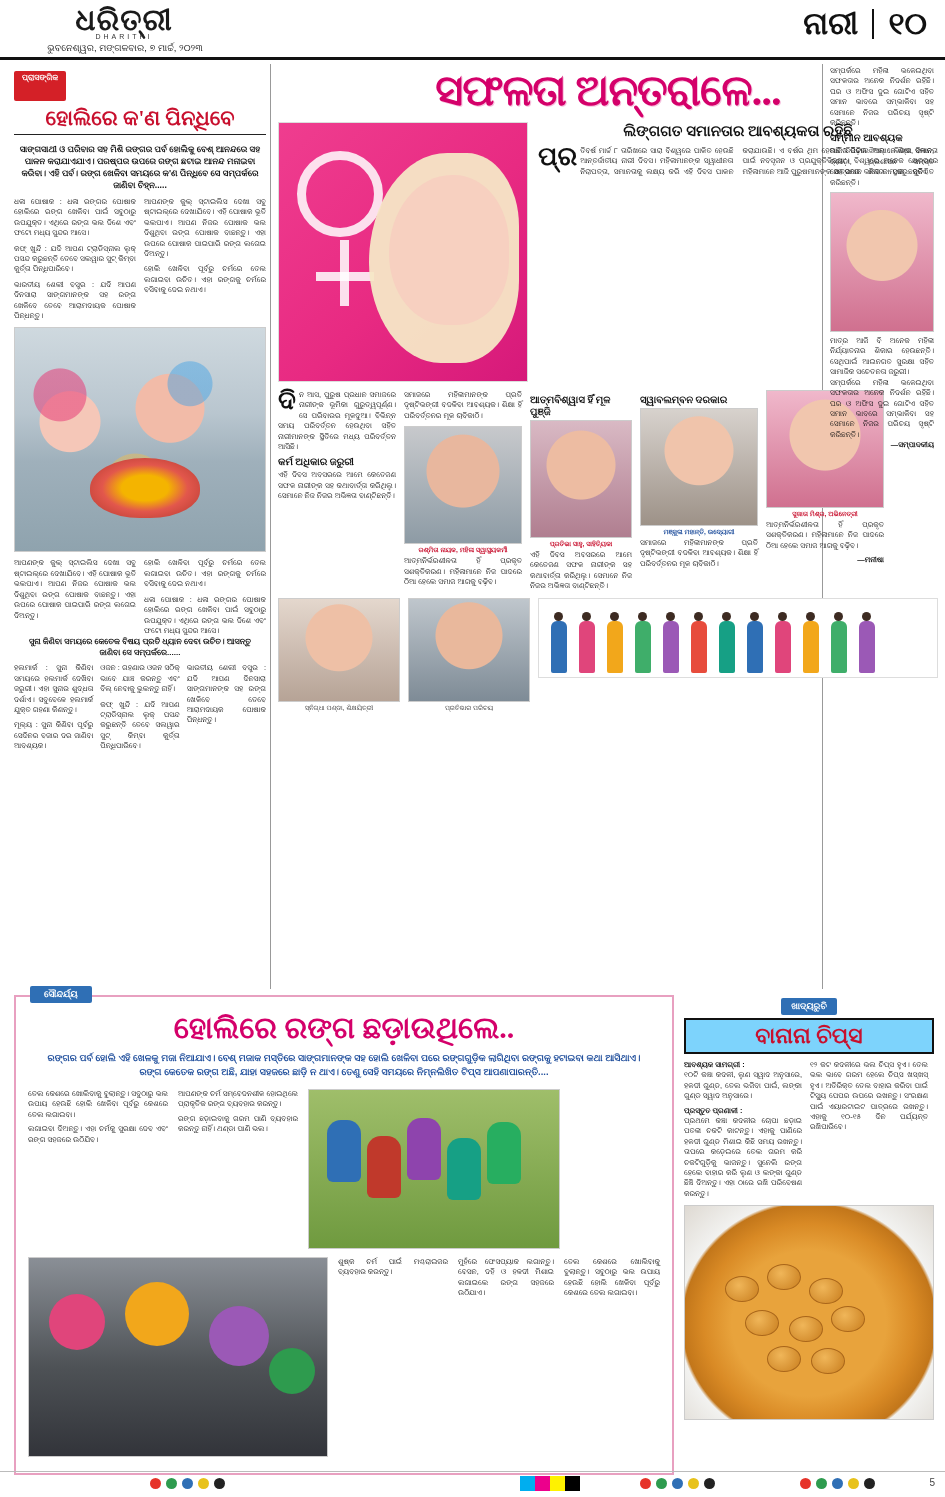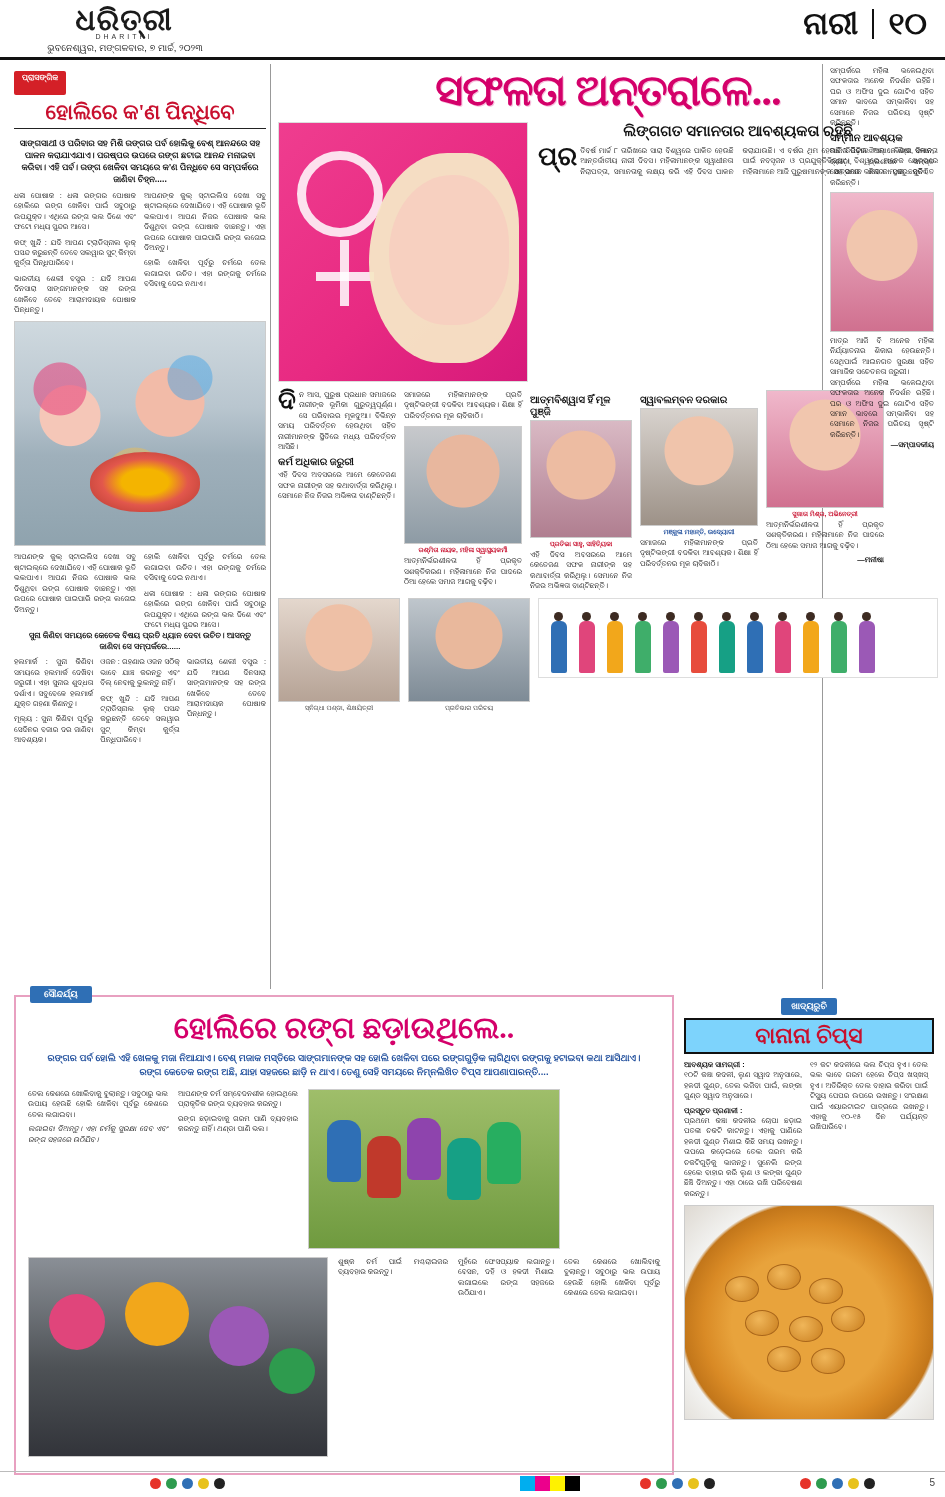--- a/index.html
+++ b/index.html
@@ -43,21 +43,21 @@
     font-size: 7.4px; line-height: 10.4px; text-align: justify; color:#111;
     font-family: "Liberation Sans", sans-serif;
   }
   .col-text p { margin: 0 0 5px 0; }
   .bold { font-weight: bold; }
 
   
   .left-col { position:absolute; left:14px; top:66px; width:252px; }
   .tag-pill {
     display:inline-block; background:#d42027; color:#fff; font-size:8px;
-    padding:2px 8px 12px 8px; border-radius:2px; font-weight:bold; margin-bottom:3px;
+    padding:2px 8px 18px 8px; border-radius:2px; font-weight:bold; margin-bottom:3px;
   }
   .headline-1 {
     font-family:"Liberation Serif", serif; font-size:21px; font-weight:bold;
     color:#c8102e; text-align:center; line-height:24px; margin:2px 0 4px 0;
     border-bottom:1px solid #222; padding-bottom:4px;
   }
   .intro-text {
     font-size:8.6px; line-height:12px; color:#111; text-align:center;
     font-weight:bold; padding:4px 4px 6px 4px;
   }
@@ -389,21 +389,21 @@
   </div>
 
   <div class="bottom-section">
     <div class="sec-tab">ସୌନ୍ଦର୍ଯ୍ୟ</div>
     <div class="bottom-headline">ହୋଲିରେ ରଙ୍ଗ ଛଡ଼ାଉଥିଲେ..</div>
     <div class="bottom-intro">ରଙ୍ଗର ପର୍ବ ହୋଲି ଏହି ଖେଳକୁ ମଜା ନିଆଯାଏ। ବେଶ୍‌ ମଜାକ ମସ୍ତିରେ ସାଙ୍ଗମାନଙ୍କ ସହ ହୋଲି ଖେଳିବା ପରେ ରଙ୍ଗଗୁଡ଼ିକ ଲାଗିଥିବା ରଙ୍ଗକୁ ହଟାଇବା କଥା ଆସିଥାଏ। ରଙ୍ଗ କେତେକ ରଙ୍ଗ ଅଛି, ଯାହା ସହଜରେ ଛାଡ଼ି ନ ଥାଏ। ତେଣୁ ସେହି ସମୟରେ ନିମ୍ନଲିଖିତ ଟିପ୍ସ ଆପଣାପାରନ୍ତି....</div>
 
     <div style="display:flex; gap:10px; padding:10px 12px 0 12px;">
       <div style="width:140px;">
         <div class="col-text">ତେଲ କେଶରେ ଖୋଲିବାକୁ ବୁଲାନ୍ତୁ। ସବୁଠାରୁ ଭଲ ଉପାୟ ହେଉଛି ହୋଲି ଖେଳିବା ପୂର୍ବରୁ କେଶରେ ତେଲ ଲଗାଇବା।</div>
-        <div class="col-text" style="margin-top:4px;font-style:italic;">ଲଗାଇବା ଦିଅନ୍ତୁ। ଏହା ଚର୍ମକୁ ସୁରକ୍ଷା ଦେବ ଏବଂ ରଙ୍ଗ ସହଜରେ ଉଠିଯିବ।</div>
+        <div class="col-text" style="margin-top:4px;">ଲଗାଇବା ଦିଅନ୍ତୁ। ଏହା ଚର୍ମକୁ ସୁରକ୍ଷା ଦେବ ଏବଂ ରଙ୍ଗ ସହଜରେ ଉଠିଯିବ।</div>
       </div>
       <div style="width:120px;">
         <div class="col-text">ଆପଣଙ୍କ ଚର୍ମ ସମ୍ବେଦନଶୀଳ ହୋଇଥିଲେ ପ୍ରାକୃତିକ ରଙ୍ଗ ବ୍ୟବହାର କରନ୍ତୁ।</div>
         <div class="col-text" style="margin-top:4px;">ରଙ୍ଗ ଛଡ଼ାଇବାକୁ ଗରମ ପାଣି ବ୍ୟବହାର କରନ୍ତୁ ନାହିଁ। ଥଣ୍ଡା ପାଣି ଭଲ।</div>
       </div>
       <div style="flex:1; text-align:right;">
         <div class="hands-photo">
           <div class="hand" style="left:18px; top:30px; background:#2f6fb5;"></div>
           <div class="hand" style="left:58px; top:46px; background:#c0392b;"></div>
           <div class="hand" style="left:98px; top:28px; background:#8e44ad;"></div>

